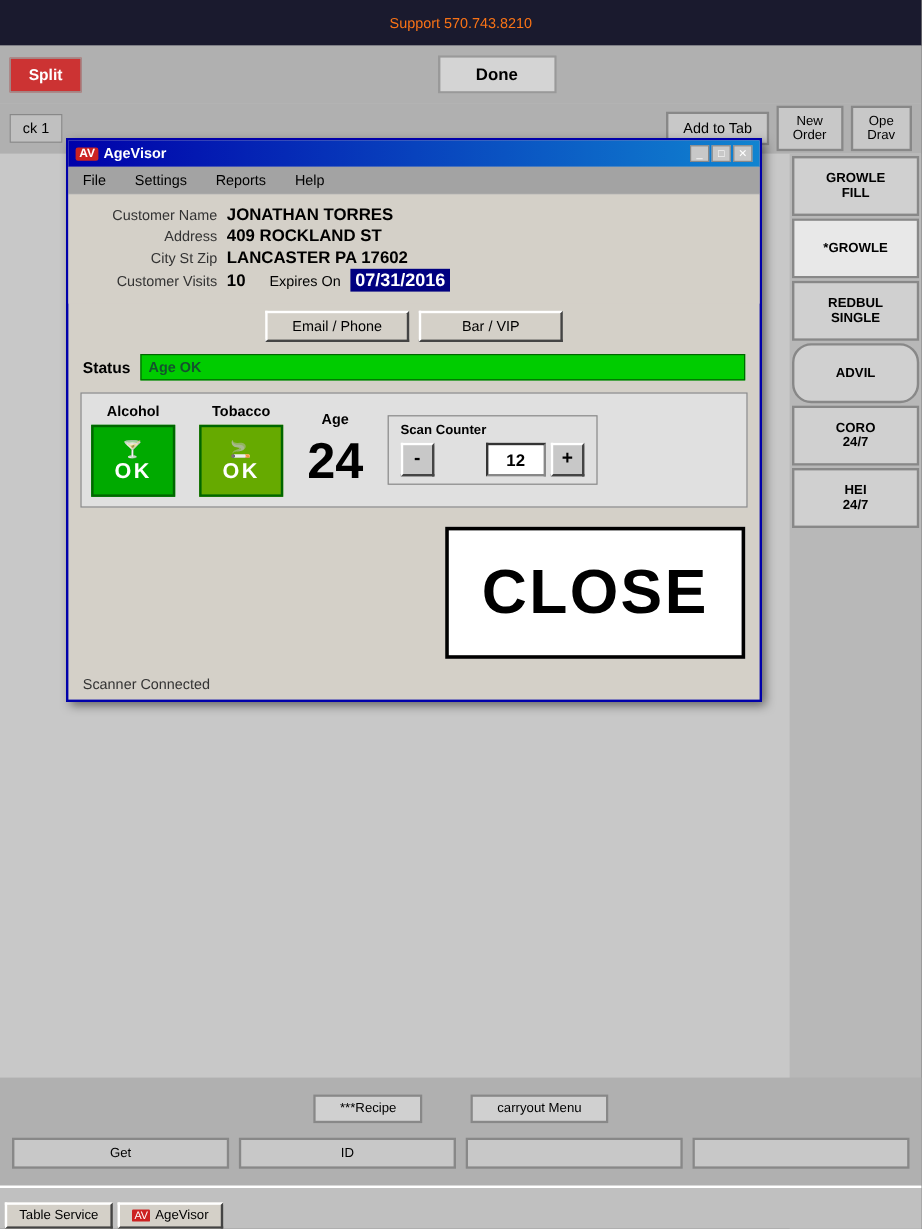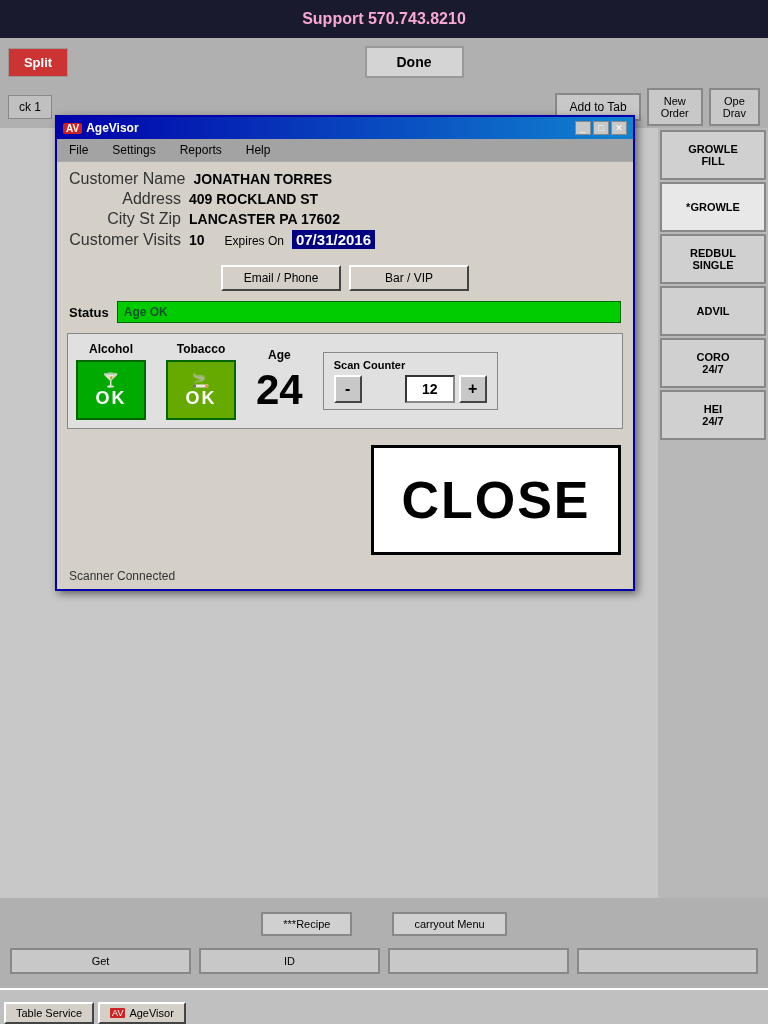--- a/index.html
+++ b/index.html
@@ -151,21 +151,21 @@
       align-items: baseline;
       margin-bottom: 2px;
       font-size: 13px;
     }
 
     .info-label {
       color: #333;
       min-width: 120px;
       text-align: right;
       padding-right: 8px;
-      font-size: 16px;
+      font-size: 12px;
     }
 
     .info-value {
       color: #000;
       font-weight: bold;
       font-size: 14px;
     }
 
     .info-value.highlighted {
       background: #000080;
@@ -405,21 +405,21 @@
       font-size: 14px;
       color: white;
     }
   </style>
 </head>
 <body>
 
 <div class="pos-bg">
 
   <div style="width:100%;height:38px;background:#1a1a2e;display:flex;align-items:center;justify-content:center;position:relative;">
-    <span style="color:#f9a8d4;font-size:16px;font-weight:bold;">Support 570.743.8210</span>
+    <span style="color:#f97316;font-size:12px;font-weight:normal;">Support 570.743.8210</span>
   </div>
 
   <div style="background:#b0b0b0;display:flex;align-items:center;padding:6px 8px;height:48px;position:relative;">
     <button class="btn-split">Split</button>
     <button class="btn-done" style="margin:0 auto;">Done</button>
   </div>
 
   <div style="background:#b0b0b0;display:flex;align-items:center;padding:4px 8px;height:42px;justify-content:flex-end;gap:6px;position:relative;">
     <span style="position:absolute;left:8px;background:#c0c0c0;border:1px solid #888;padding:4px 10px;font-size:12px;">ck 1</span>
     <button class="btn-gray">Add to Tab</button>
@@ -428,21 +428,21 @@
     <button class="btn-gray" style="white-space:pre-line;font-size:11px;">Ope
 Drav</button>
   </div>
 
   <div class="right-sidebar" style="top:128px;">
     <div class="sidebar-btn" style="white-space:pre-line;">GROWLE
 FILL</div>
     <div class="sidebar-btn" style="white-space:pre-line;background:#e8e8e8;">*GROWLE</div>
     <div class="sidebar-btn" style="white-space:pre-line;">REDBUL
 SINGLE</div>
-    <div class="sidebar-btn" style="white-space:pre-line;">ADVIL</div>
+    <div class="sidebar-btn" style="white-space:pre-line;border-radius:16px;">ADVIL</div>
     <div class="sidebar-btn" style="white-space:pre-line;">CORO
 24/7</div>
     <div class="sidebar-btn" style="white-space:pre-line;">HEI
 24/7</div>
   </div>
 
   <div class="agevisor-dialog">
 
     <div class="dialog-titlebar">
       <div class="dialog-title">

